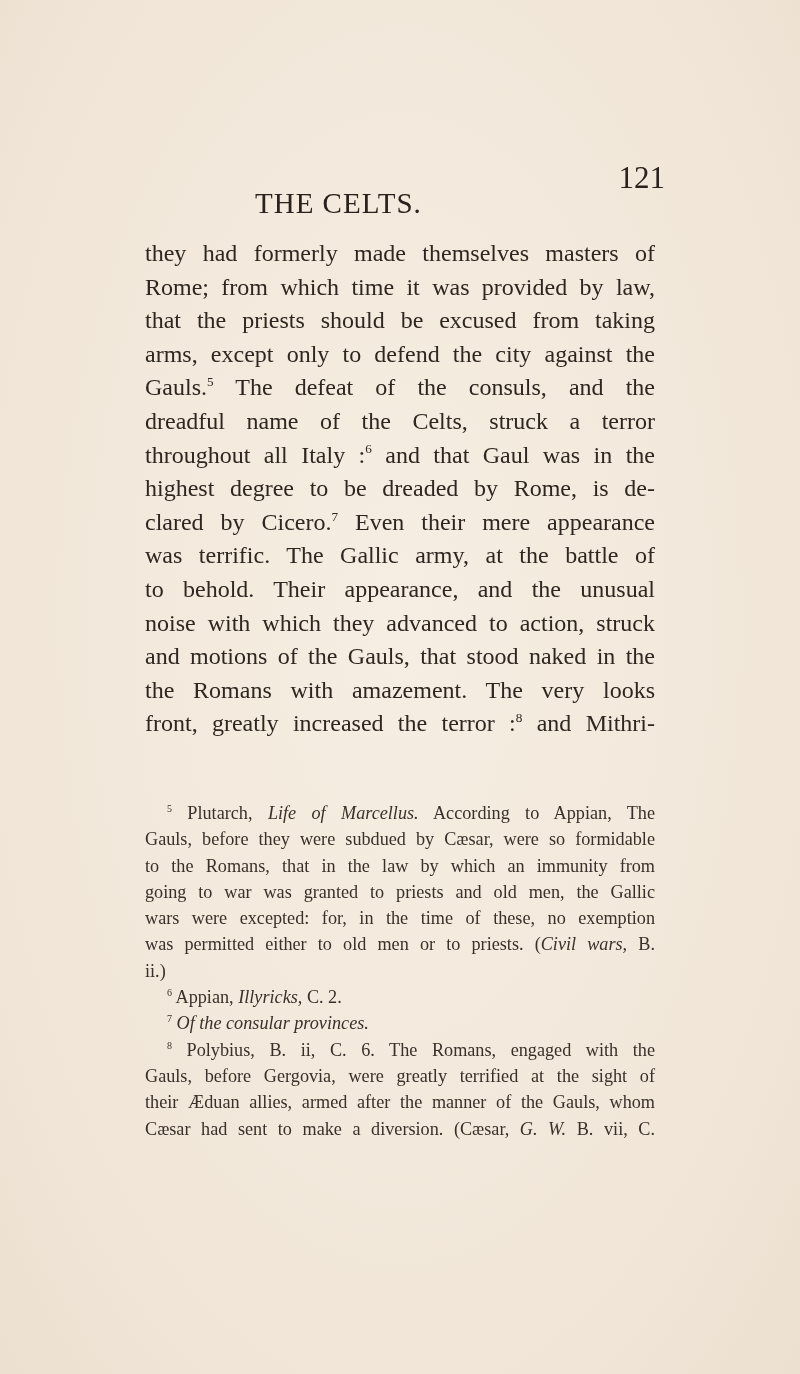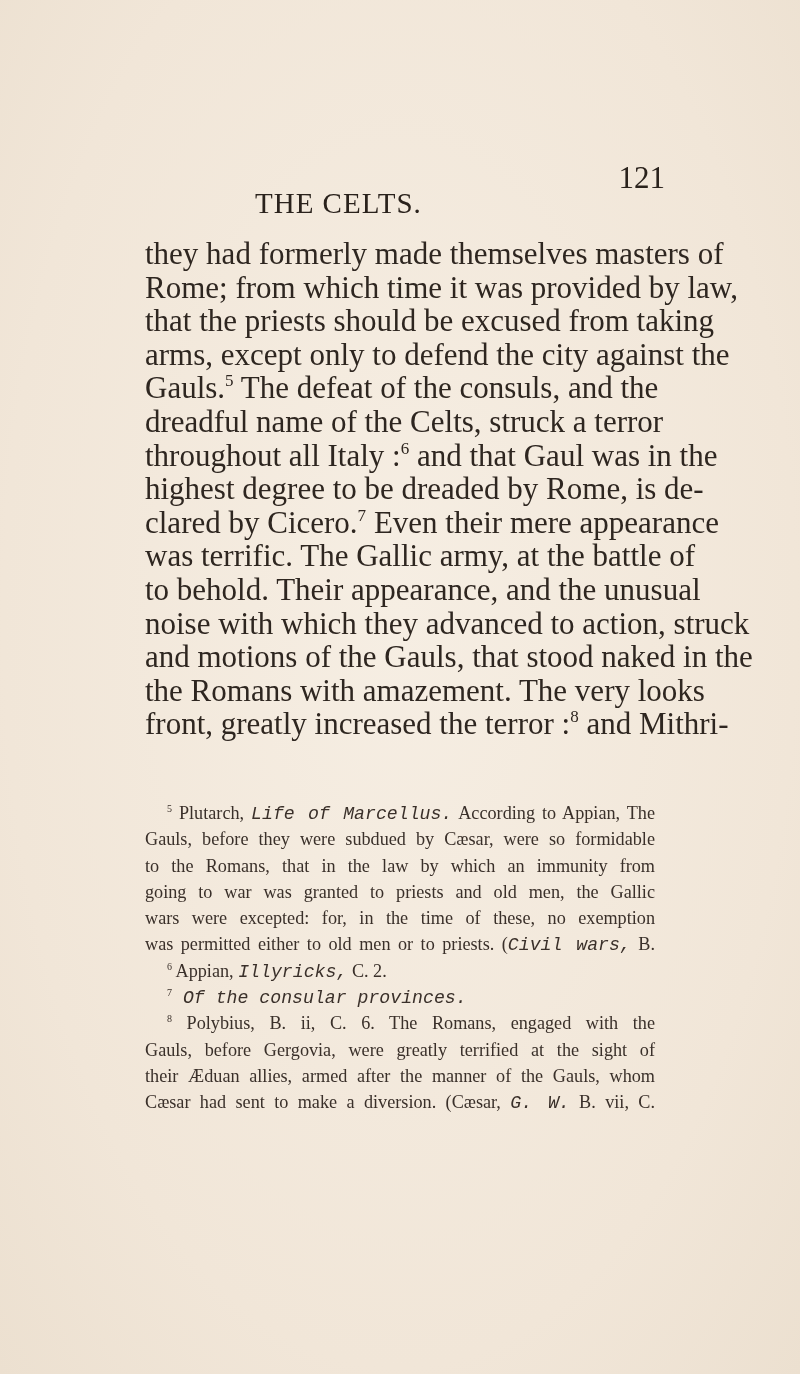--- a/index.html
+++ b/index.html
@@ -8,28 +8,28 @@
     background:#f3e9dc;
     font-family:"Liberation Serif","DejaVu Serif",serif;
     color:#2e2620;
     position:relative;
   }
   .page { position:absolute; left:0; top:0; width:800px; height:1374px;
     background: radial-gradient(ellipse at 50% 45%, #f6eee3 0%, #f1e6d8 70%, #ece0d0 100%); }
   .header { position:absolute; top:160px; left:255px; width:410px; height:40px; }
   .running-head { position:absolute; left:0; top:0; font-size:29px; letter-spacing:1px; color:#2a221c;margin-top:27px; }
   .page-num { position:absolute; right:0; top:0; font-size:31px; color:#2a221c; }
-  .body-text { position:absolute; left:145px; top:237px; width:510px; font-size:31px; line-height:33.6px; color:#2e2620;font-family:Liberation Serif, serif; }
+  .body-text { position:absolute; left:145px; top:237px; width:510px; font-size:24px; line-height:33.6px; color:#2e2620;font-family:Liberation Serif, serif; }
   .line { display:block; white-space:nowrap; text-align:justify; text-align-last:justify; height:33.6px; }
   sup { font-size:0.55em; vertical-align:0; position:relative; top:-0.7em; line-height:0; }
   .notes { position:absolute; left:145px; top:800px; width:510px; font-size:18.2px; line-height:26.3px; color:#3a302a; }
   .note-line { display:block; white-space:nowrap; text-align:justify; text-align-last:justify; height:26.3px; }
   .note-line.last { text-align-last:left; }
   .note-line.indent { padding-left:22px; }
-  i { font-style:italic;font-family:Liberation Mono, monospace; }
+  i { font-style:italic; }
 </style>
 </head>
 <body>
 
 <div class="page">
   <div class="header">
     <span class="running-head">THE CELTS.</span>
     <span class="page-num">121</span>
   </div>
 
@@ -51,20 +51,21 @@
     <span class="line"><span>front, greatly increased the terror :</span><sup>8</sup><span> and Mithri-</span></span>
   </div>
 
   <div class="notes">
     <span class="note-line indent"><sup>5</sup><span> Plutarch, </span><i>Life of Marcellus.</i><span> According to Appian, The</span></span>
     <span class="note-line">Gauls, before they were subdued by Cæsar, were so formidable</span>
     <span class="note-line">to the Romans, that in the law by which an immunity from</span>
     <span class="note-line">going to war was granted to priests and old men, the Gallic</span>
     <span class="note-line">wars were excepted: for, in the time of these, no exemption</span>
     <span class="note-line"><span>was permitted either to old men or to priests. (</span><i>Civil wars,</i><span> B.</span></span>
+    <span class="note-line last">ii.)</span>
 
     <span class="note-line last indent"><sup>6</sup><span> Appian, </span><i>Illyricks,</i><span> C. 2.</span></span>
 
     <span class="note-line last indent"><sup>7</sup><i> Of the consular provinces.</i></span>
 
     <span class="note-line indent"><sup>8</sup><span> Polybius, B. ii, C. 6. The Romans, engaged with the</span></span>
     <span class="note-line">Gauls, before Gergovia, were greatly terrified at the sight of</span>
     <span class="note-line">their Æduan allies, armed after the manner of the Gauls, whom</span>
     <span class="note-line"><span>Cæsar had sent to make a diversion. (Cæsar, </span><i>G. W.</i><span> B. vii, C.</span></span>
   </div>

